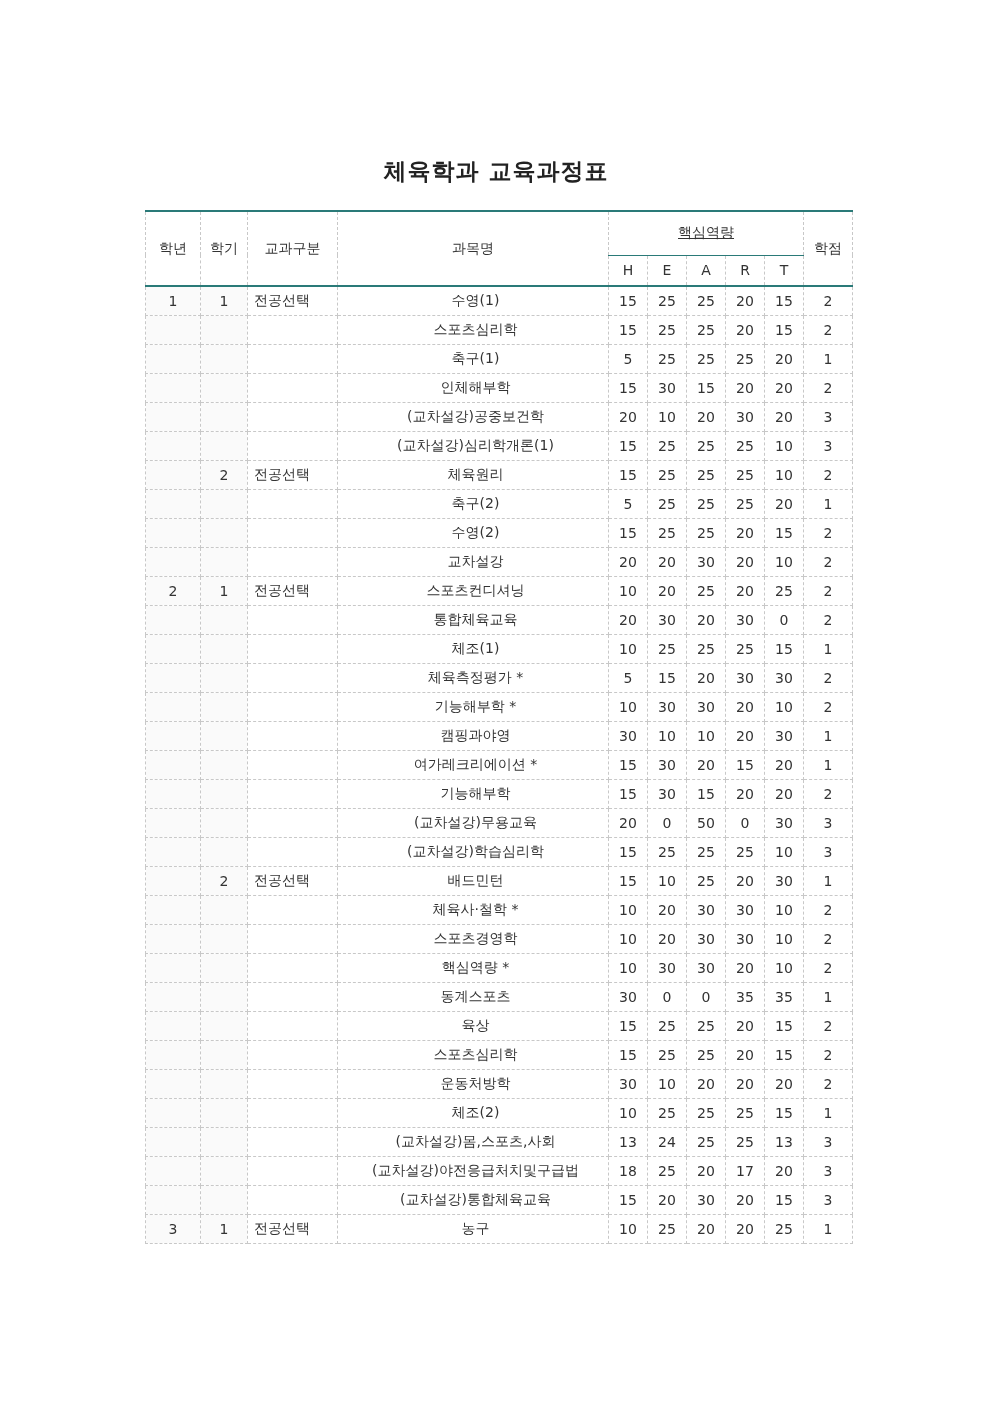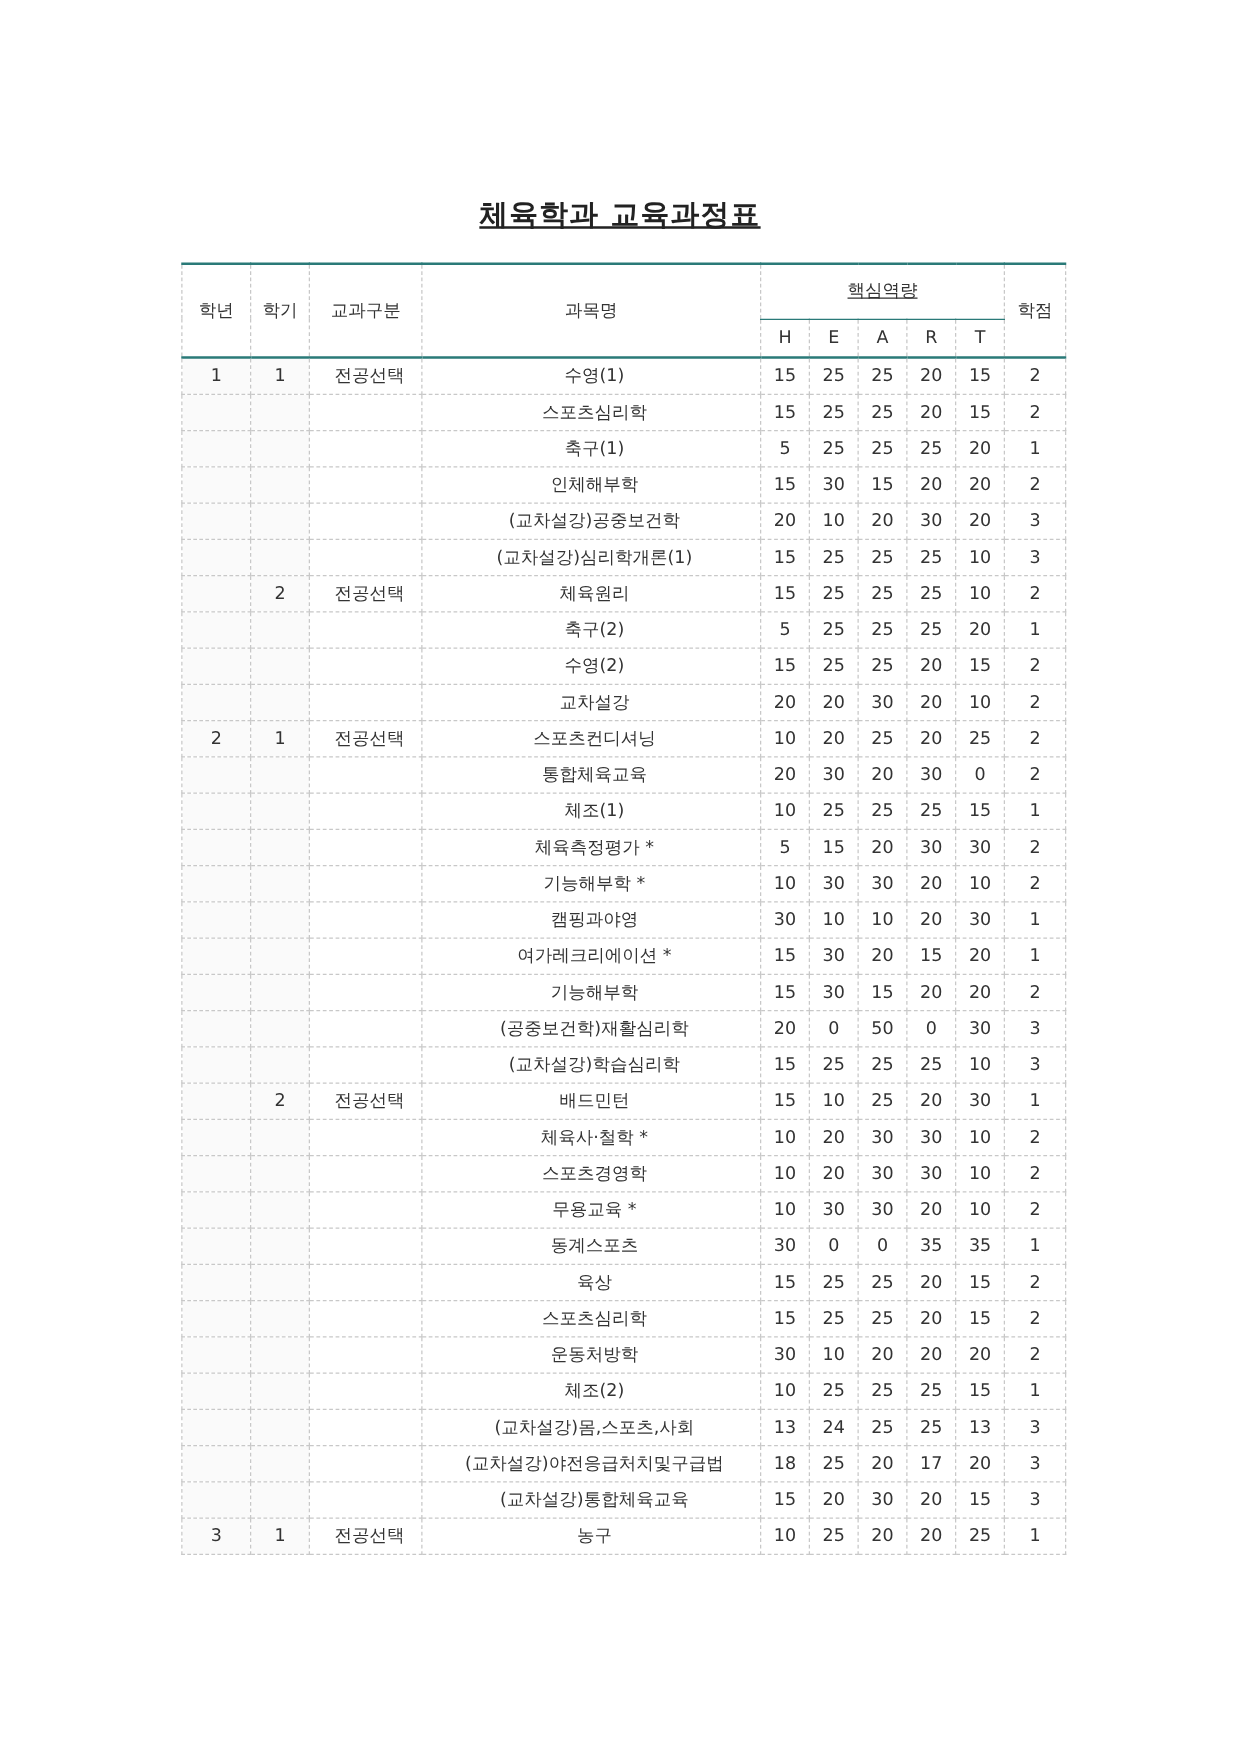--- a/index.html
+++ b/index.html
@@ -19,21 +19,20 @@
   }
   .page-title{
     position:absolute;
     top:156px; left:0; width:992px;
     text-align:center;
     font-family:"DejaVu Serif","Liberation Serif",serif;
     font-weight:bold;
     font-size:23px;
     letter-spacing:1px;
     color:#222;
-    text-decoration:underline;
   }
   table.curriculum{
     position:absolute;
     top:210px; left:145px;
     width:707px;
     border-collapse:collapse;
     table-layout:fixed;
     border-top:2px solid var(--accent);
     font-size:14px;
   }
@@ -51,21 +50,21 @@
     vertical-align:middle;
     white-space:nowrap;
     overflow:hidden;
   }
   thead tr.main-header th{ height:44px; text-align:center; }
   thead tr.sub-header th{ height:31px; text-align:center; }
   thead th.heart-group{ border-bottom:1px solid var(--accent);text-decoration:underline; }
   tbody tr td{ height:29px; }
   tbody tr:first-child td{ border-top:2px solid var(--accent); }
   td.c-year, td.c-sem{ text-align:center; background:var(--shade); }
-  td.c-cat{ text-align:center; padding-left:6px; }
+  td.c-cat{ text-align:left; padding-left:6px; }
   td.c-sub{ text-align:center; padding-left:5px; }
   td.c-num, td.c-cred{ text-align:center; }
 </style>
 </head>
 <body>
 
 <div>
 
   <div class="page-title">체육학과 교육과정표</div>
 
@@ -331,21 +330,21 @@
       <td class="c-num">15</td>
       <td class="c-num">20</td>
       <td class="c-num">20</td>
       <td class="c-cred">2</td>
     </tr>
 
     <tr>
       <td class="c-year"></td>
       <td class="c-sem"></td>
       <td class="c-cat"></td>
-      <td class="c-sub">(공중보건학)재활심리학</td>
+      <td class="c-sub">(교차설강)무용교육</td>
       <td class="c-num">20</td>
       <td class="c-num">0</td>
       <td class="c-num">50</td>
       <td class="c-num">0</td>
       <td class="c-num">30</td>
       <td class="c-cred">3</td>
     </tr>
 
     <tr>
       <td class="c-year"></td>
@@ -396,21 +395,21 @@
       <td class="c-num">30</td>
       <td class="c-num">30</td>
       <td class="c-num">10</td>
       <td class="c-cred">2</td>
     </tr>
 
     <tr>
       <td class="c-year"></td>
       <td class="c-sem"></td>
       <td class="c-cat"></td>
-      <td class="c-sub">무용교육 *</td>
+      <td class="c-sub">핵심역량 *</td>
       <td class="c-num">10</td>
       <td class="c-num">30</td>
       <td class="c-num">30</td>
       <td class="c-num">20</td>
       <td class="c-num">10</td>
       <td class="c-cred">2</td>
     </tr>
 
     <tr>
       <td class="c-year"></td>

